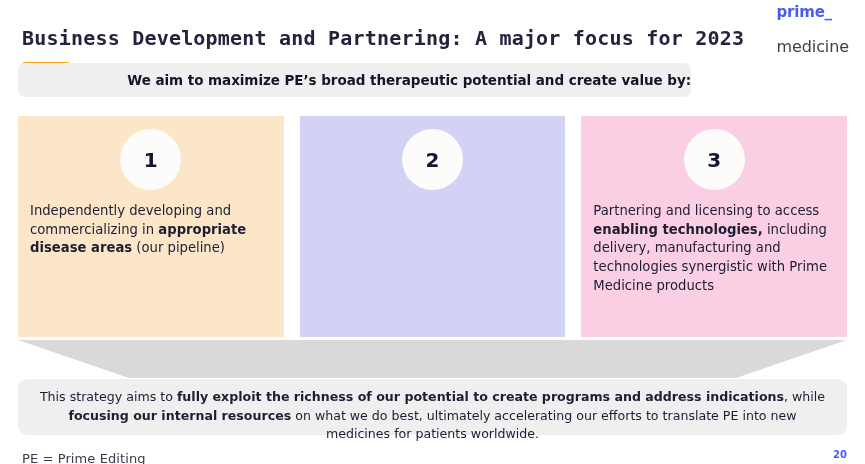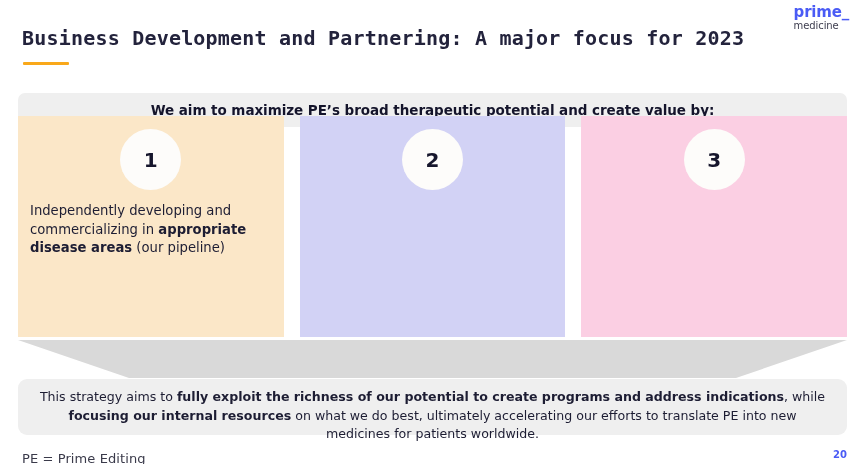--- a/index.html
+++ b/index.html
@@ -28,25 +28,25 @@
     display: block;
     font-family: "DejaVu Sans", "Liberation Sans", sans-serif;
     font-size: 15px;
     font-weight: 700;
     color: #4a5bf5;
     letter-spacing: -0.2px;
   }
   .logo-medicine {
     display: block;
     font-family: "DejaVu Sans", "Liberation Sans", sans-serif;
-    font-size: 10px;
+    font-size: 16px;
     font-weight: 400;
     color: #3d3d4e;
     letter-spacing: -0.1px;
-    margin-top: 1px;
+    margin-top: 19px;
   }
 
   
   .slide-title {
     position: absolute;
     left: 22px;
     top: 26px;
     font-family: "DejaVu Sans Mono", "Liberation Mono", monospace;
     font-size: 20px;
     font-weight: 700;
@@ -61,28 +61,28 @@
     width: 46px;
     height: 3px;
     background: #f9a81a;
     border-radius: 1px;
   }
 
   
   .header-band {
     position: absolute;
     left: 18px;
-    top: 93px;
-    width: 829px;
+    top: 63px;
+    width: 673px;
     height: 34px;
     background: #efefef;
     border-radius: 7px;
     display: flex;
     align-items: center;
-    justify-content: center;
+    justify-content: flex-end;
   }
   .header-band-text {
     font-size: 13.5px;
     font-weight: 700;
     color: #14142b;
     letter-spacing: -0.05px;
   }
 
   
   .cards {
@@ -203,20 +203,21 @@
   <div class="card" style="background:#d2d2f5;">
     <div class="card-badge">
       <span>2</span>
     </div>
   </div>
 
   <div class="card" style="background:#fbcfe3;">
     <div class="card-badge">
       <span>3</span>
     </div>
+    <div class="card-body">Partnering and licensing to access <b>enabling technologies,</b> including delivery, manufacturing and technologies synergistic with Prime Medicine products</div>
   </div>
 
 </div>
 
 <div class="chevron">
   <svg width="829" height="42" viewBox="0 0 829 42" preserveAspectRatio="none">
     <polygon points="0,0 829,0 718,38 111,38" fill="#d9d9d9"></polygon>
   </svg>
 </div>
 

